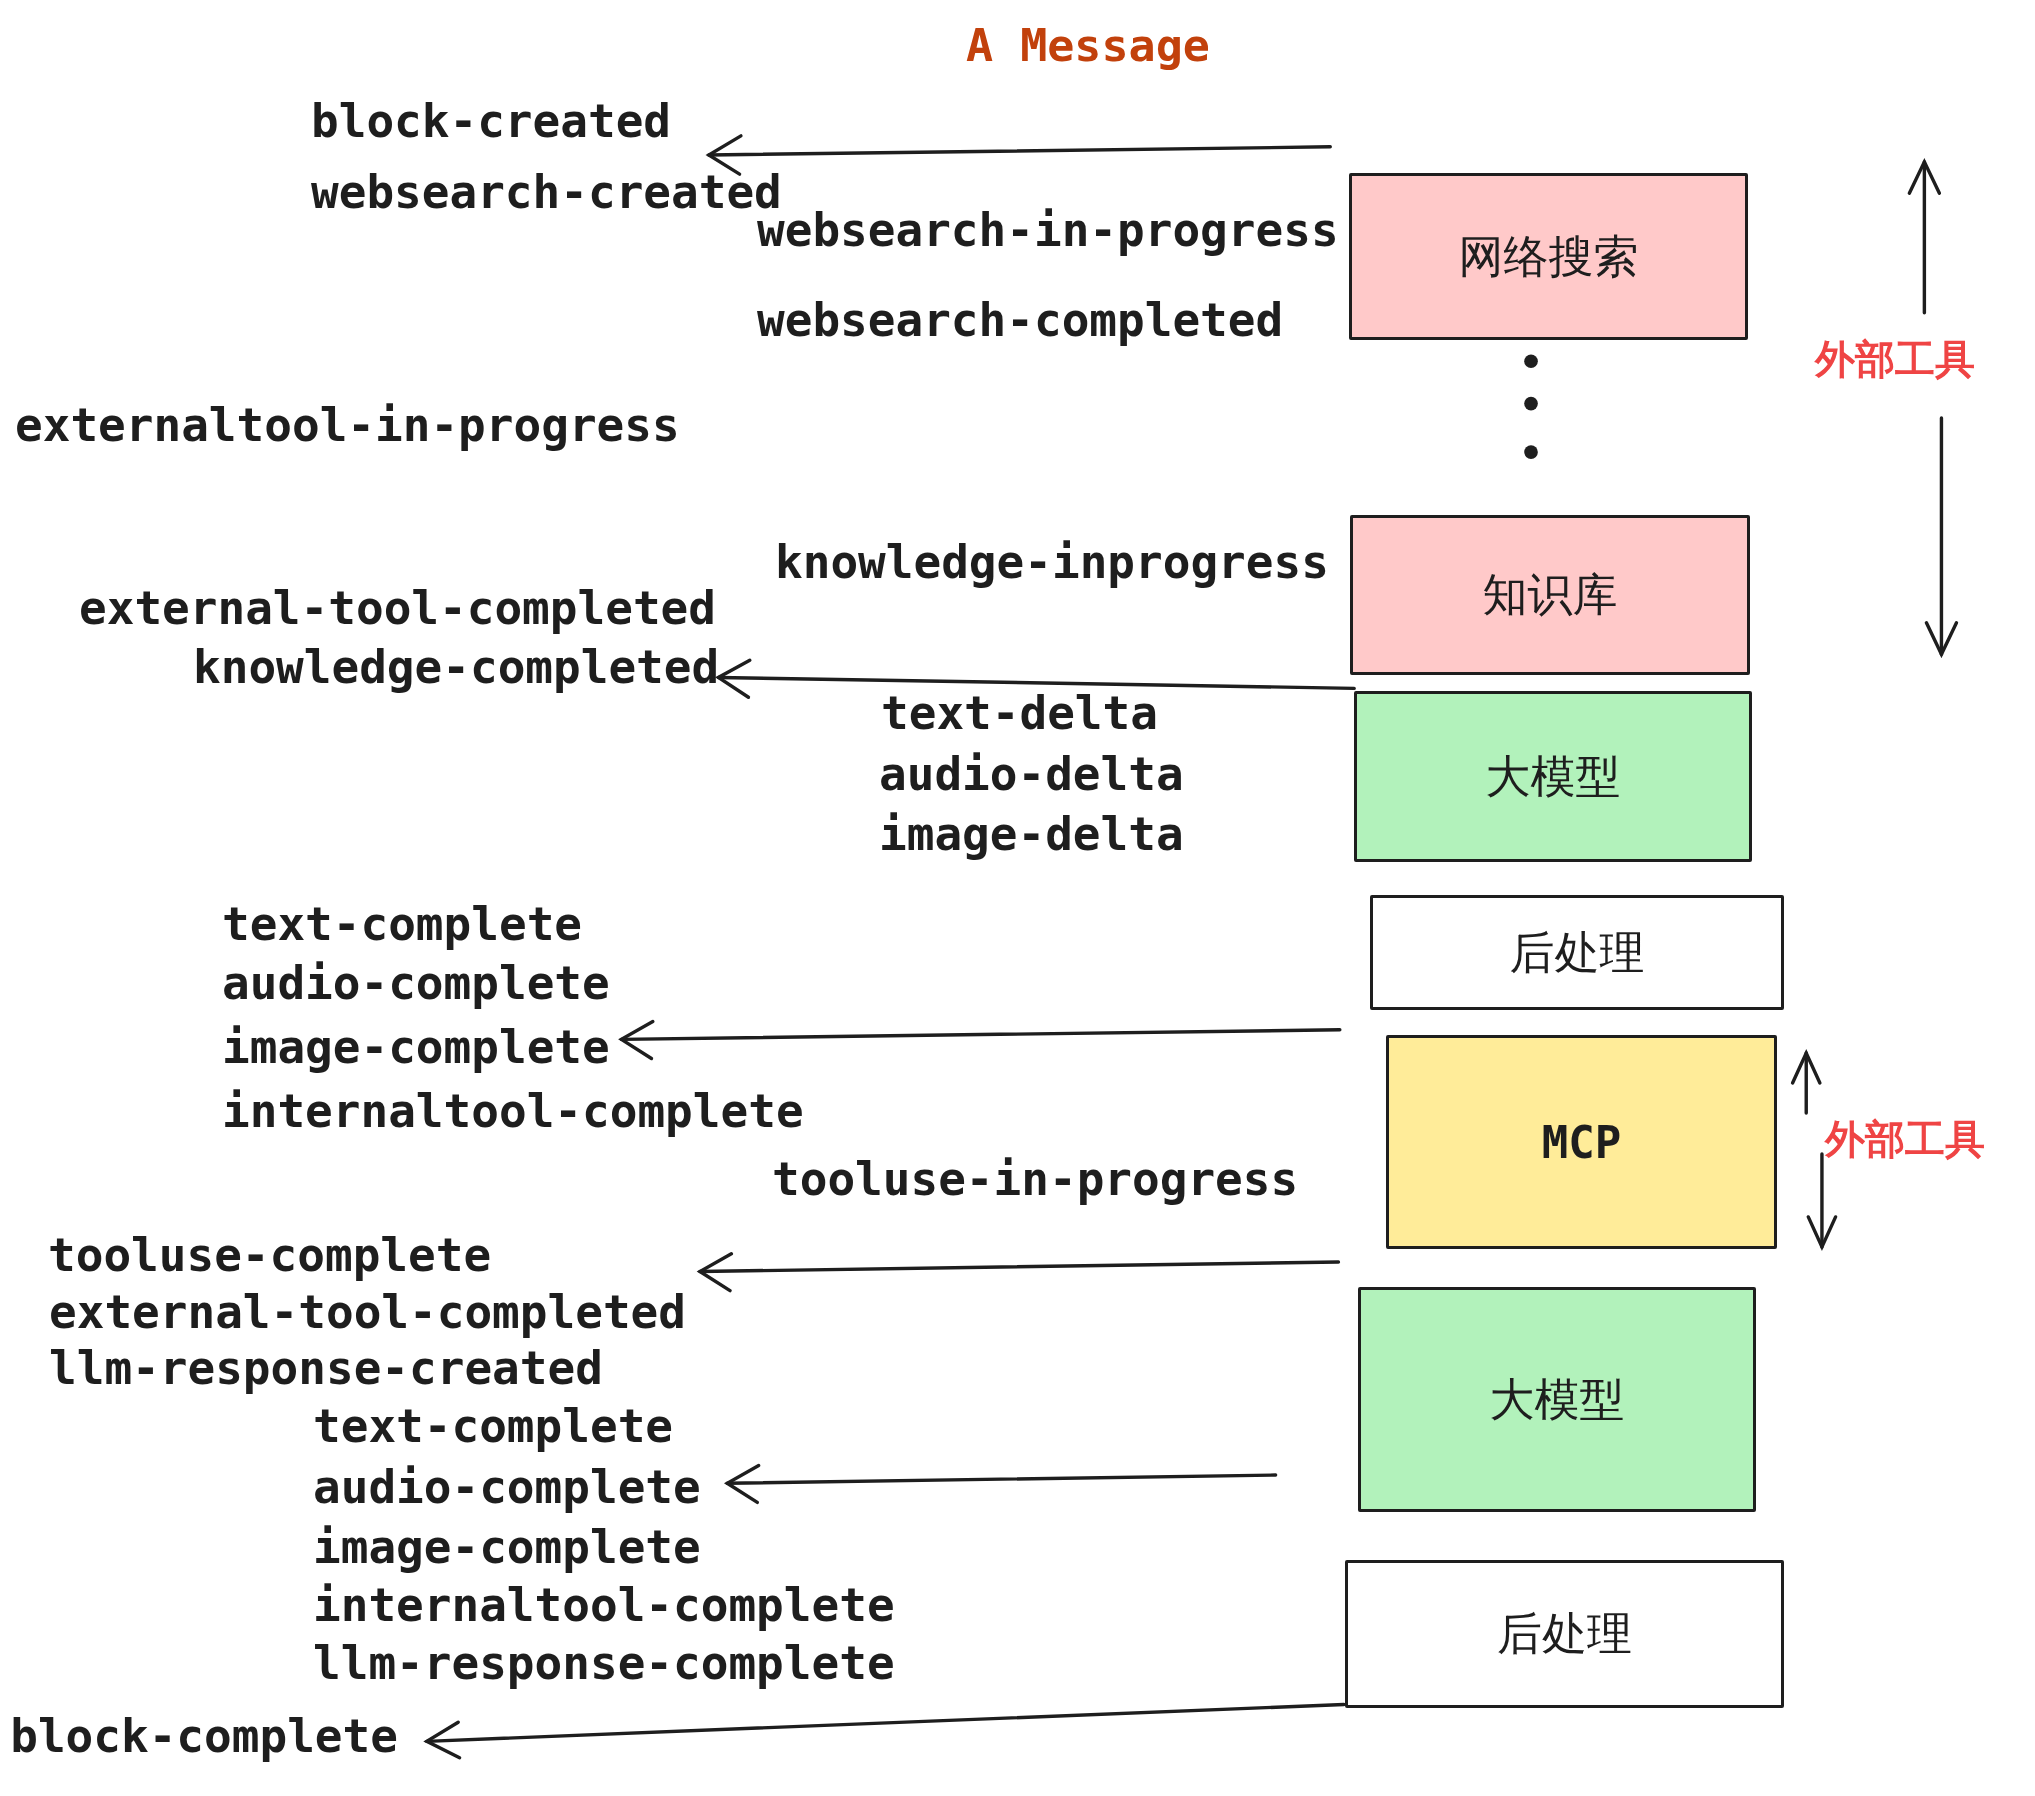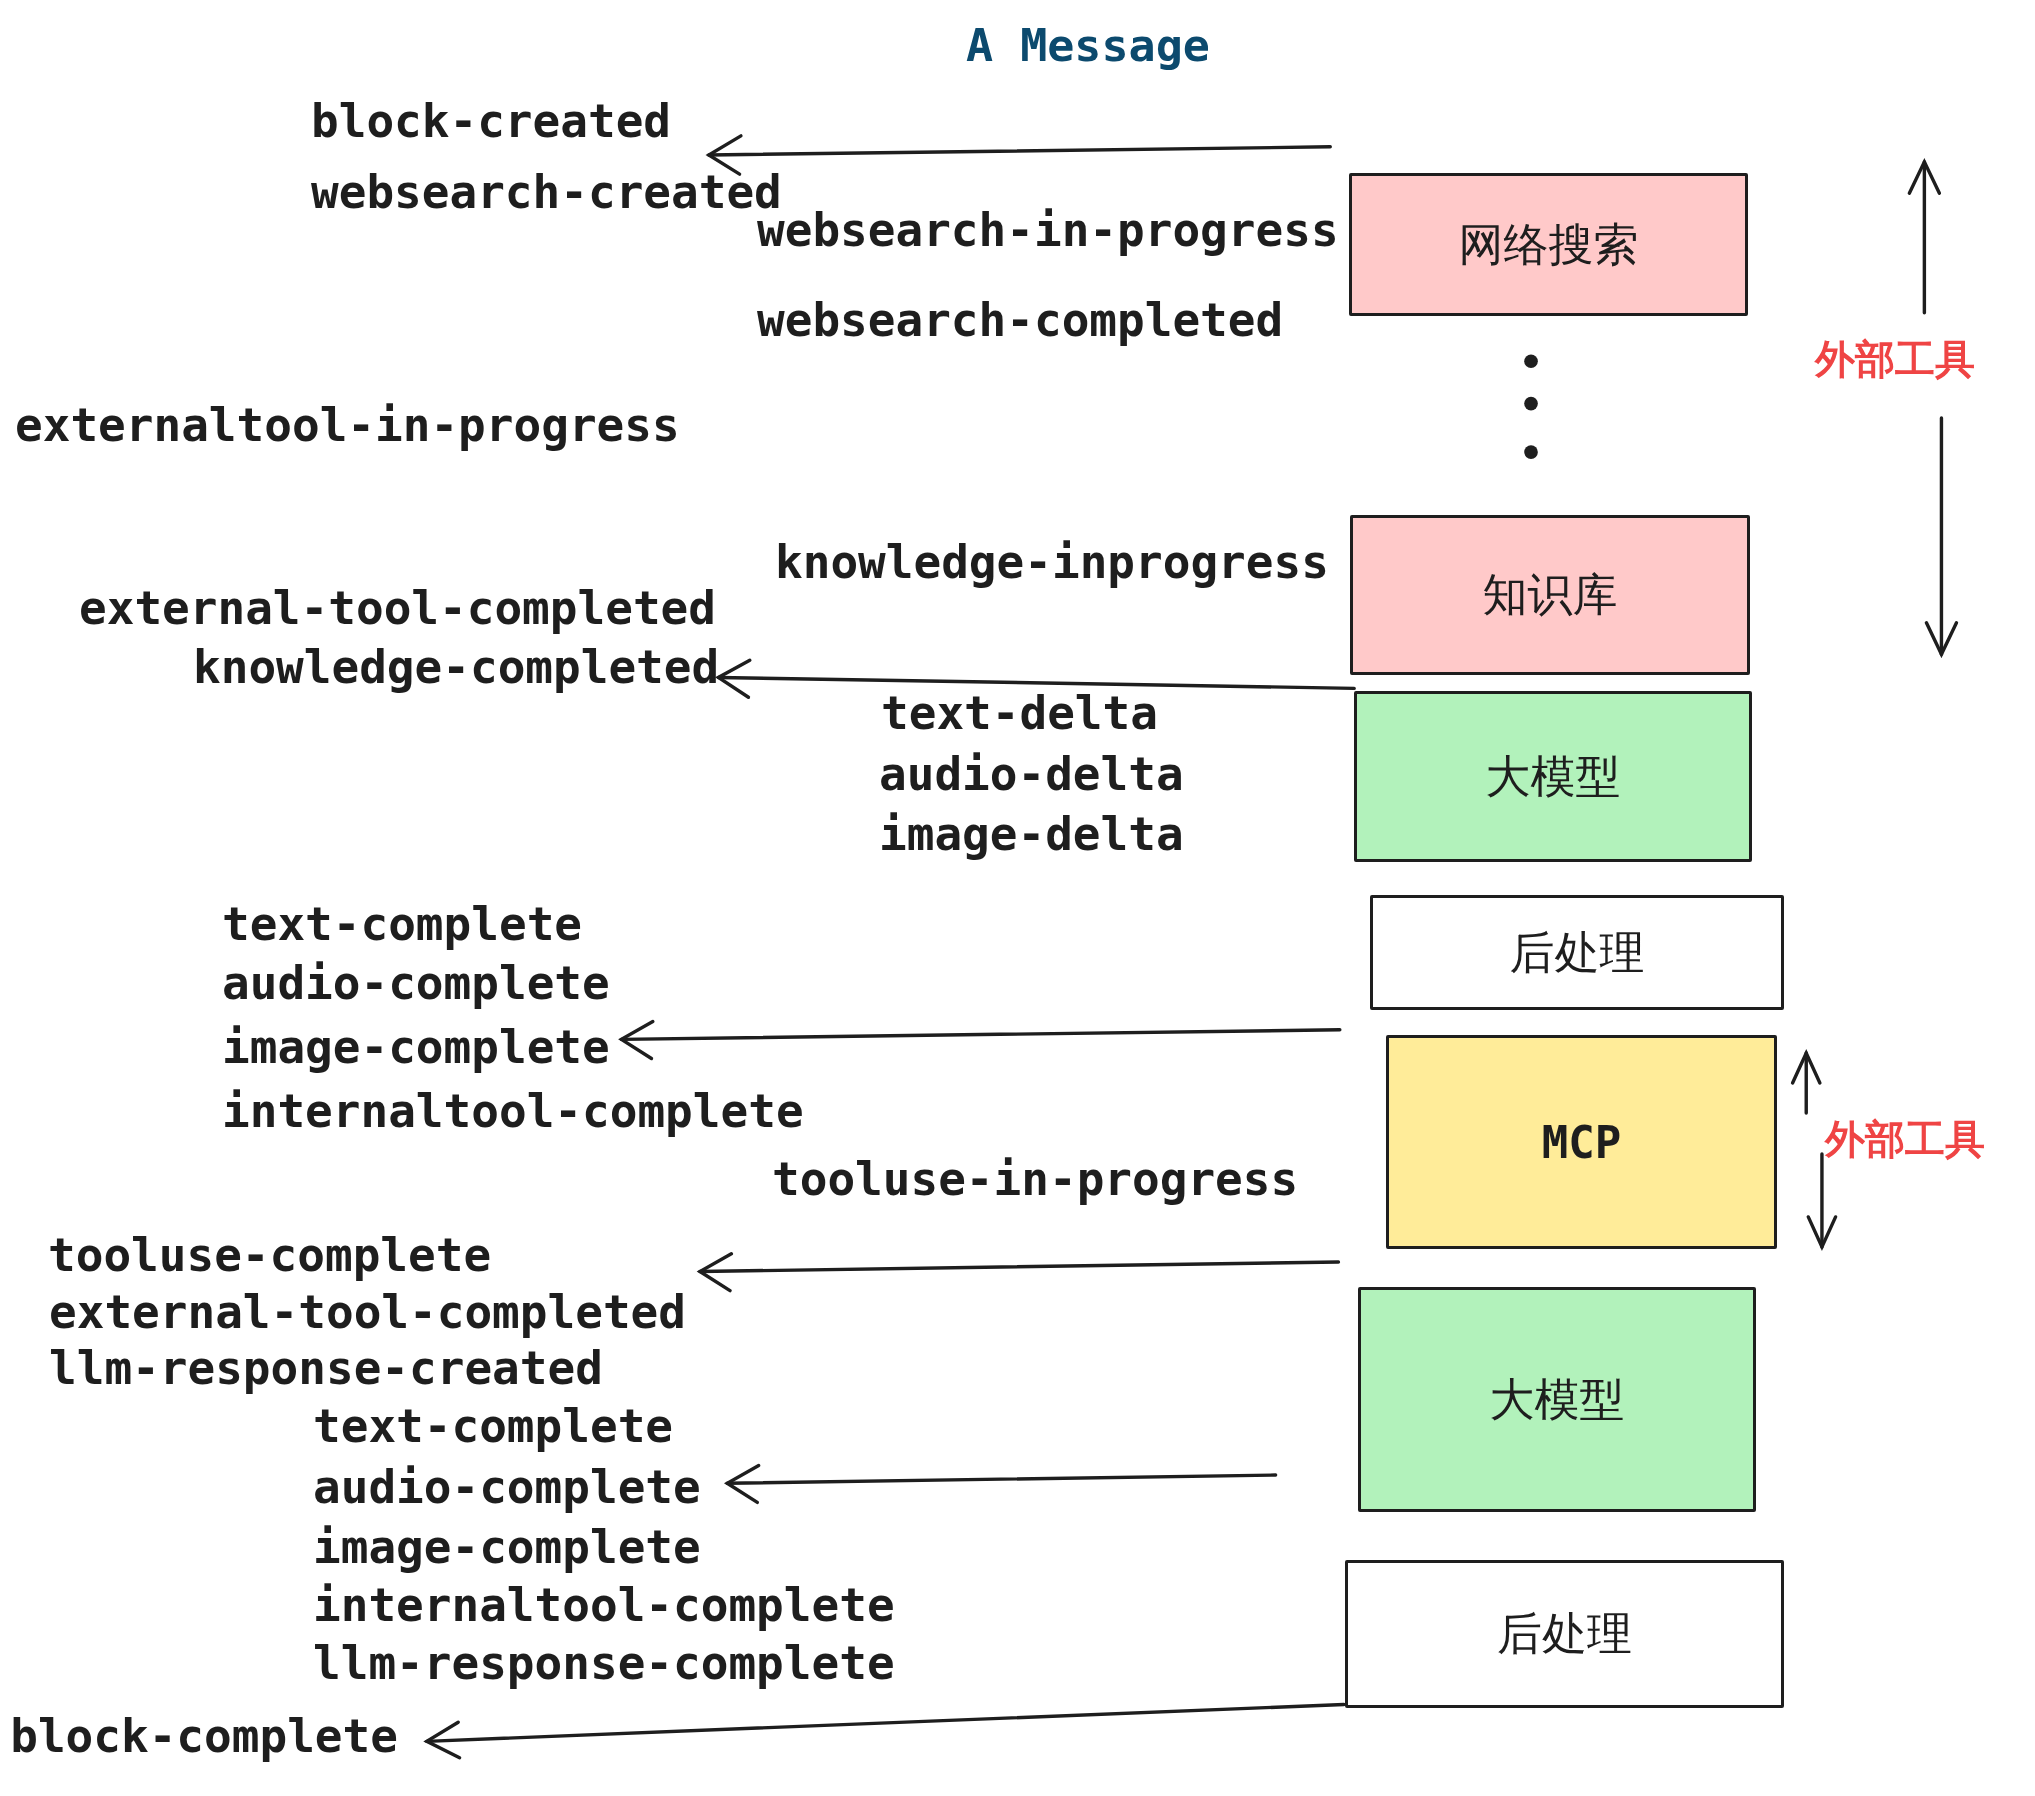--- a/index.html
+++ b/index.html
@@ -5,21 +5,21 @@
   html,body{margin:0;padding:0;background:#ffffff;}
   .canvas{
     position:relative;width:2035px;height:1796px;background:#ffffff;
     font-family:"DejaVu Sans Mono","Liberation Mono",monospace;color:#1e1e1e;overflow:hidden;
   }
   .evt{
     position:absolute;font-size:46px;font-weight:600;line-height:1.1;
     white-space:nowrap;color:#1e1e1e;
   }
   .title{
-    position:absolute;font-size:45px;font-weight:600;white-space:nowrap;color:#0c4a6e;
+    position:absolute;font-size:45px;font-weight:600;white-space:nowrap;color:#c2410c;
   }
   .box{
     position:absolute;box-sizing:border-box;border:3.4px solid #1e1e1e;border-radius:2px;
     display:flex;align-items:center;justify-content:center;background:#ffffff;
   }
   .box-label{
     font-family:"DejaVu Sans","Liberation Sans",sans-serif;
     font-size:45px;font-weight:400;color:#1e1e1e;white-space:nowrap;
   }
   .box-label.mono{
@@ -117,21 +117,21 @@
   <div class="evt" style="left:48px;top:1230px;">tooluse-complete</div>
   <div class="evt" style="left:49px;top:1287px;">external-tool-completed</div>
   <div class="evt" style="left:49px;top:1343px;">llm-response-created</div>
   <div class="evt" style="left:313px;top:1401px;">text-complete</div>
   <div class="evt" style="left:313px;top:1462px;">audio-complete</div>
   <div class="evt" style="left:313px;top:1522px;">image-complete</div>
   <div class="evt" style="left:313px;top:1580px;">internaltool-complete</div>
   <div class="evt" style="left:313px;top:1638px;">llm-response-complete</div>
   <div class="evt" style="left:10.2px;top:1711px;">block-complete</div>
 
-  <div class="box" style="left: 1349px; top: 173px; width: 399px; height: 143px; background-color: rgb(255, 201, 201);">
+  <div class="box" style="left: 1349px; top: 173px; width: 399px; height: 167px; background-color: rgb(255, 201, 201);">
     <span class="box-label">网络搜索</span>
   </div>
   <div class="box" style="left: 1350px; top: 515px; width: 400px; height: 160px; background-color: rgb(255, 201, 201);">
     <span class="box-label">知识库</span>
   </div>
   <div class="box" style="left: 1354px; top: 691px; width: 398px; height: 171px; background-color: rgb(178, 242, 187);">
     <span class="box-label">大模型</span>
   </div>
   <div class="box" style="left: 1370px; top: 895px; width: 414px; height: 115px; background-color: rgb(255, 255, 255);">
     <span class="box-label">后处理</span>

